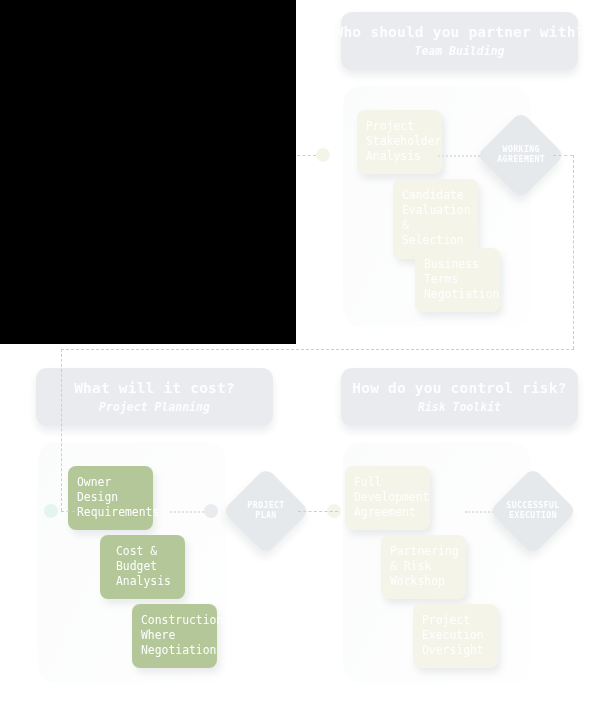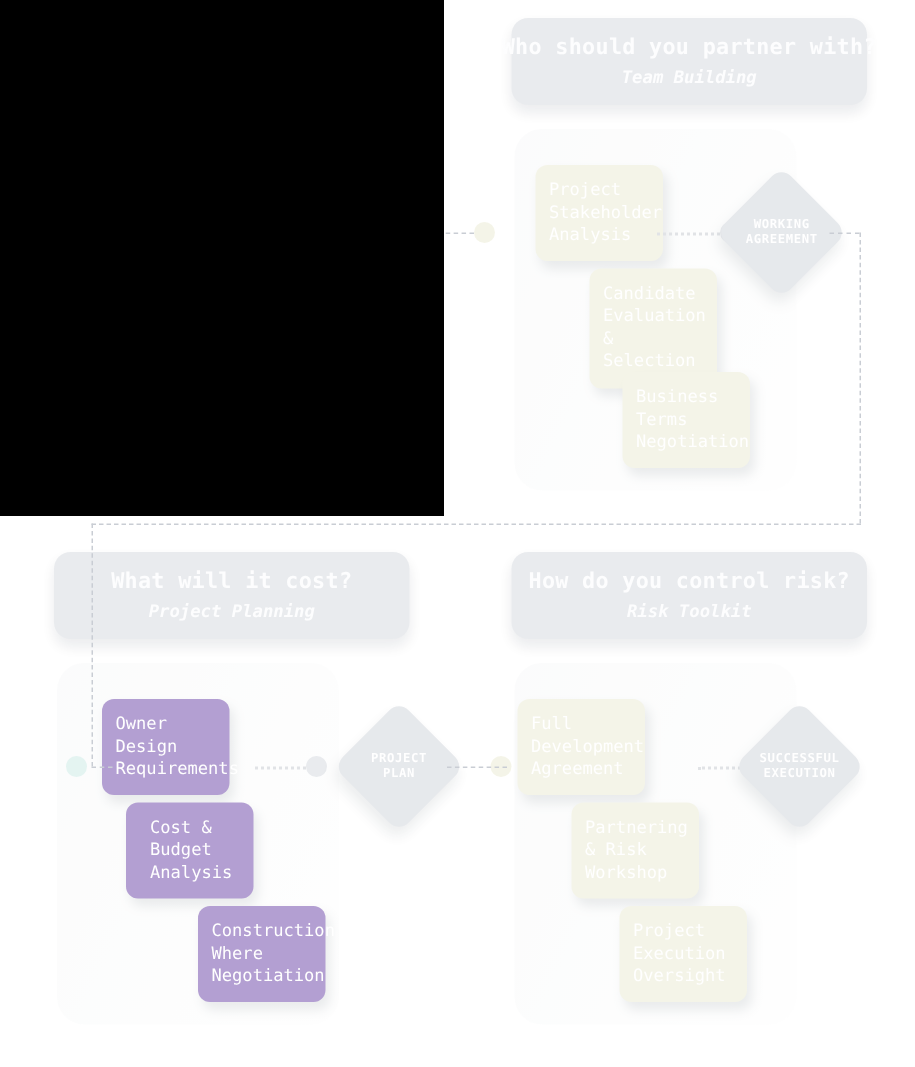--- a/index.html
+++ b/index.html
@@ -65,21 +65,21 @@
     color:#ffffff;font-size:11.4px;line-height:1.33;
     z-index:10;
     box-shadow:3px 5px 7px rgba(40,60,70,.22);
   }
   .card.c1{left:52px;top:110px;}
   .card.c2{left:88px;top:179px;}
   .card.c3{left:110px;top:248px;}
 
   .teal   .card{background:#13b4a6;}
   .cream  .card{background:#e7e7ca;}
-  .mint   .card{background:#4c1d95;}
+  .mint   .card{background:#4d7c0f;}
   .cream2 .card{background:#e7e7ca;}
 
   
   .quad.faded{opacity:.42;}
   #quad-1{opacity:1;}
 
   
   .diamond{
     position:absolute;width:62px;height:62px;border-radius:9px;
     transform:rotate(45deg);
@@ -186,21 +186,21 @@
 
   <div class="stage"></div>
 
   <div class="node mint" style="left:44px;top:148px;"></div>
   <div class="minidash" style="left:170px;top:155px;width:38px;"></div>
   <div class="node grey" style="left:204px;top:148px;"></div>
 
   <div class="card c1" style="left:68px;"><span style="white-space:pre-line">Owner
 Design
 Requirements</span></div>
-  <div class="card c2" style="left:84px;padding-left:16px;"><span style="white-space:pre-line">Cost &amp;
+  <div class="card c2" style="left:100px;padding-left:16px;"><span style="white-space:pre-line">Cost &amp;
 Budget
 Analysis</span></div>
   <div class="card c3" style="left:132px;"><span style="white-space:pre-line">Construction
 Where
 Negotiation</span></div>
 
   <div class="diamond grey" style="left:235px;top:124px;">
     <div class="dtxt">PROJECT
 PLAN</div>
   </div>

